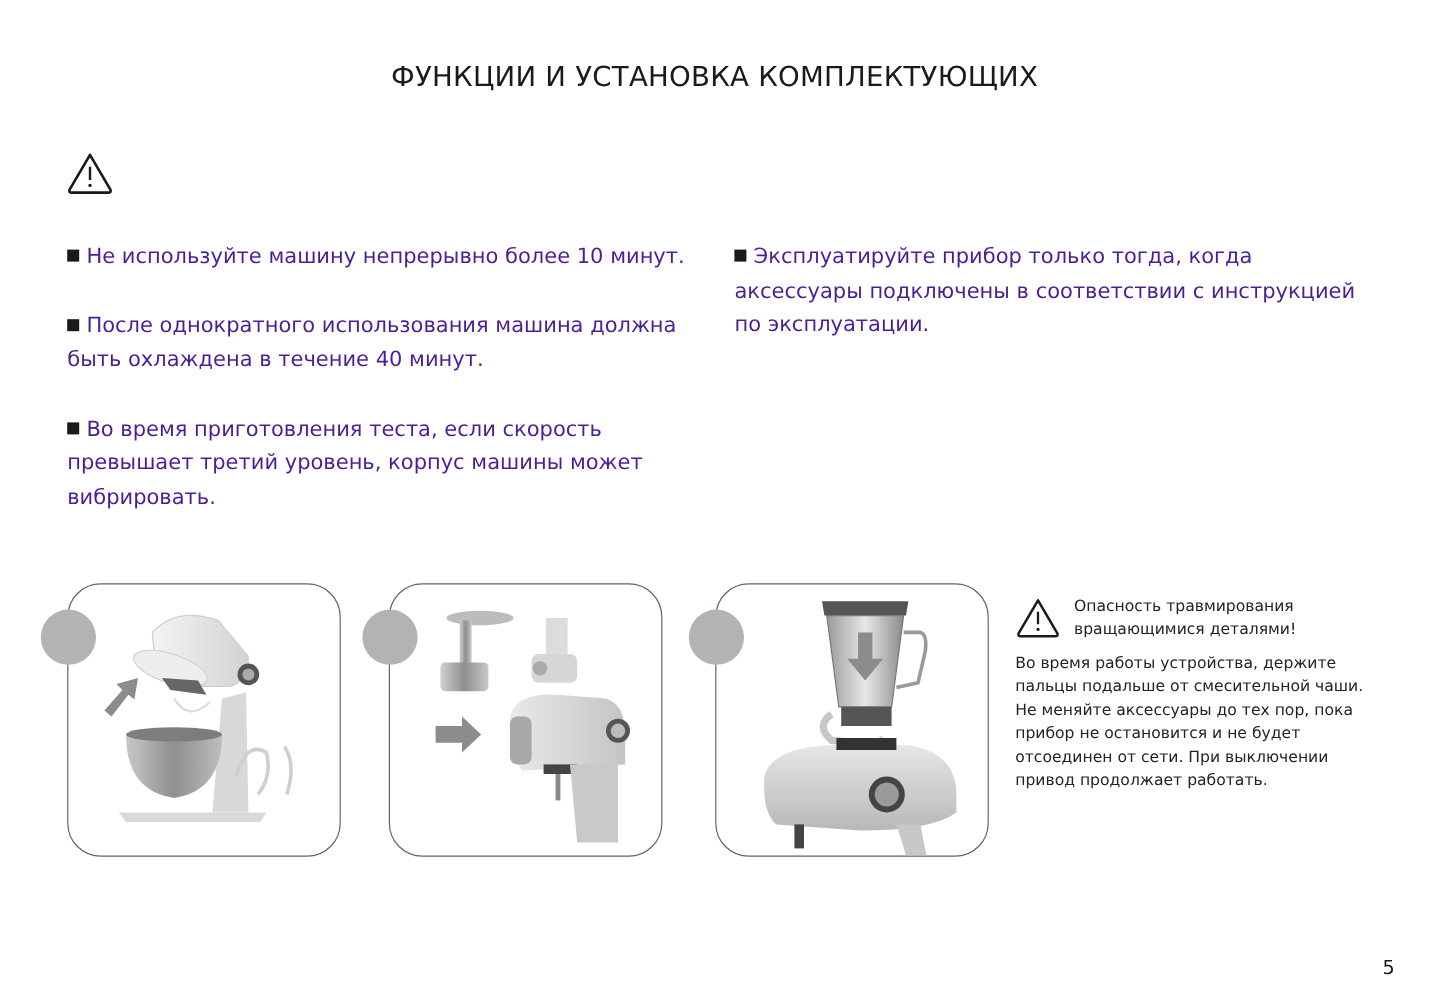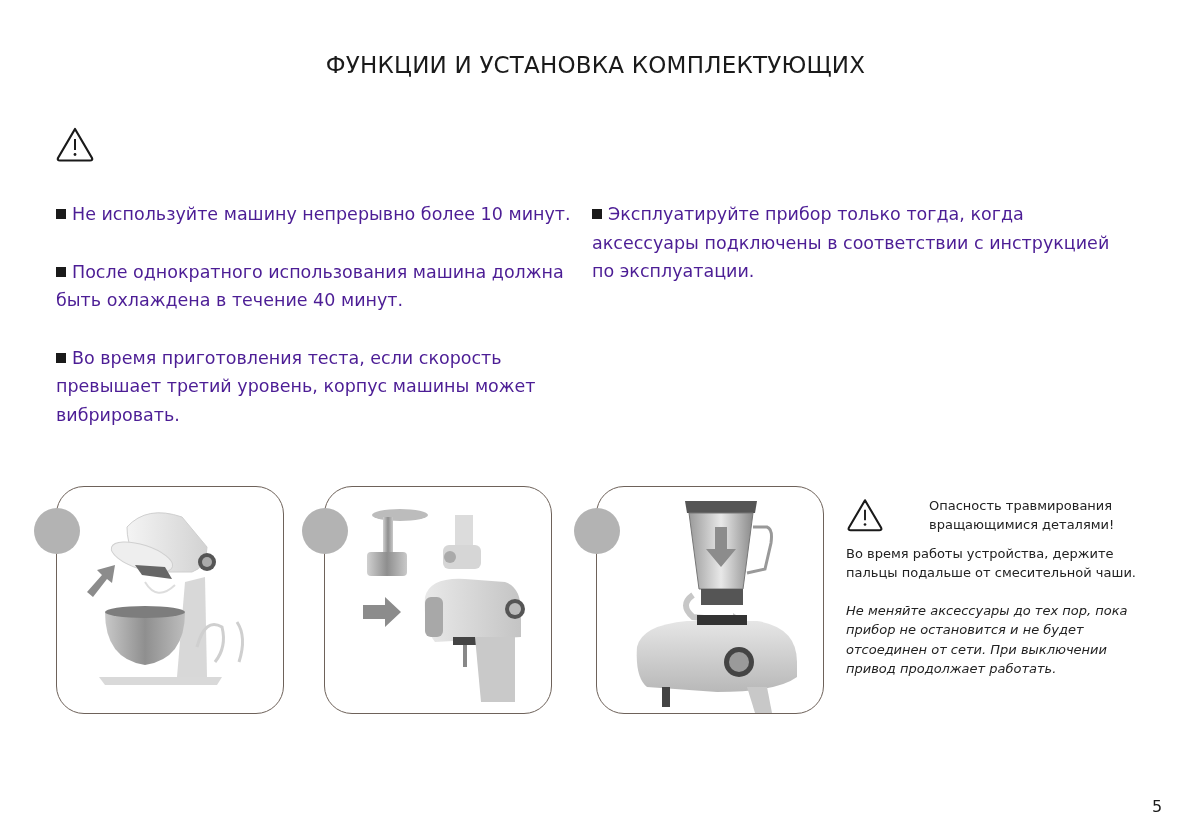--- a/index.html
+++ b/index.html
@@ -11,39 +11,39 @@
   .title {
     position: absolute; left: 0; width: 1191px; top: 52px;
     text-align: center; font-size: 23px; font-weight: normal; letter-spacing: 0.2px;
     color: #1a1a1a;
   }
   .warn-head { position: absolute; left: 55px; top: 126px; display: flex; align-items: center; }
   .warn-head .tri { width: 40px; height: 37px; }
   .warn-head .label { margin-left: 12px; font-size: 17px; font-weight: bold; letter-spacing: -0.3px; }
   .col { position: absolute; font-size: 17.5px; line-height: 28.5px; color: #4c1d95; }
   .col.left { left: 56px; top: 200px; width: 540px; }
-  .col.right { left: 592px; top: 200px; width: 540px; }
+  .col.right { left: 612px; top: 200px; width: 540px; }
   .col p { margin: 0 0 29px 0; }
   .bullet { display: inline-block; width: 10px; height: 10px; background: #1a1a1a; margin-right: 6px; vertical-align: 1px; }
   .card {
     position: absolute; top: 486px; width: 226px; height: 226px;
     border: 1.3px solid #6e625a; border-radius: 28px; background: #fff; overflow: visible;
   }
   .card .num {
     position: absolute; left: -23px; top: 21px; width: 46px; height: 46px; border-radius: 50%;
     background: #b3b3b3;
   }
   .card svg.ill { position: absolute; left: 0; top: 0; width: 226px; height: 226px; }
   .side { position: absolute; left: 846px; top: 497px; width: 300px; font-size: 13px; line-height: 19.3px; color: #222; }
-  .side .hazard { display: flex; align-items: flex-start; gap: 34px; }
+  .side .hazard { display: flex; align-items: flex-start; }
   .side .hazard .tri { width: 38px; height: 36px; flex: none; margin-top: 0px; }
   .side .hazard .txt { margin-left: 11px; margin-top: -1px; }
   .side p { margin: 0; }
   .side .p1 { margin-top: 9px; }
-  .side .p2 { margin-top: 19px; font-style: italic; }
+  .side .p2 { margin-top: 1px; }
   .page-num { position: absolute; left: 1152px; top: 797px; font-size: 16px; color: #1a1a1a; }
 </style>
 </head>
 <body>
 
 <div class="title">ФУНКЦИИ И УСТАНОВКА КОМПЛЕКТУЮЩИХ</div>
 
 <div class="warn-head">
   <svg class="tri" viewBox="0 0 40 37">
     <path d="M20 3 L37 32 Q38 34.5 35 34.5 L5 34.5 Q2 34.5 3 32 Z" fill="none" stroke="#1a1a1a" stroke-width="2.2" stroke-linejoin="round"></path>

